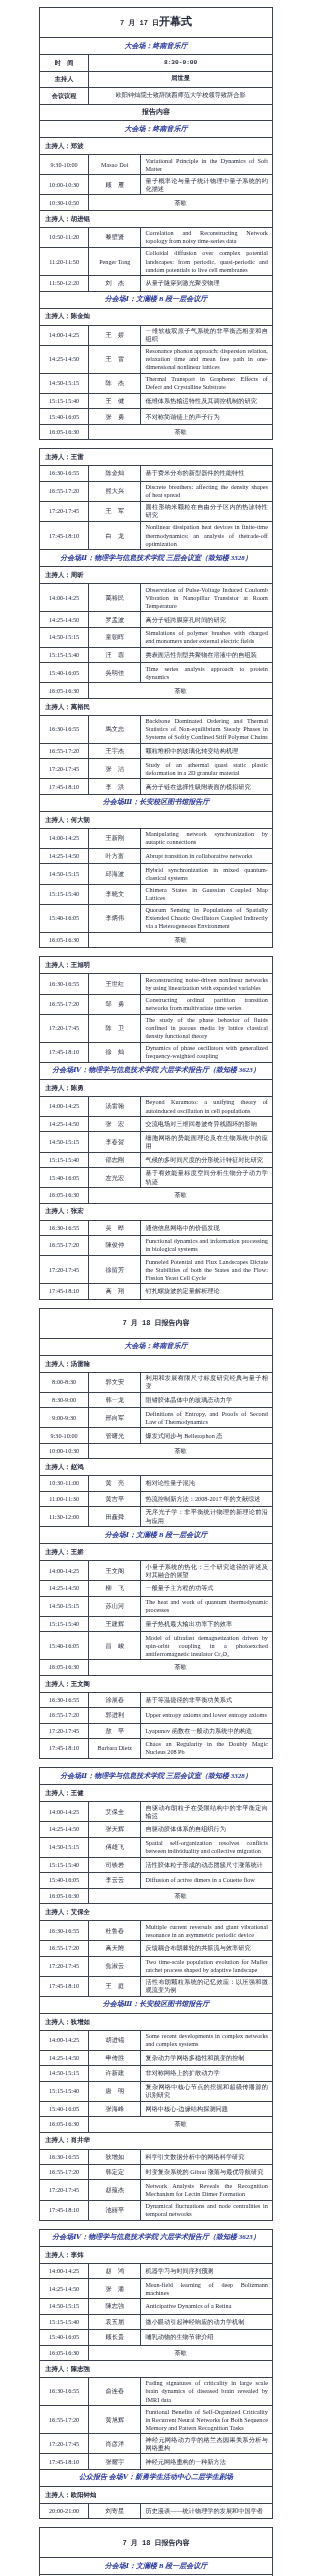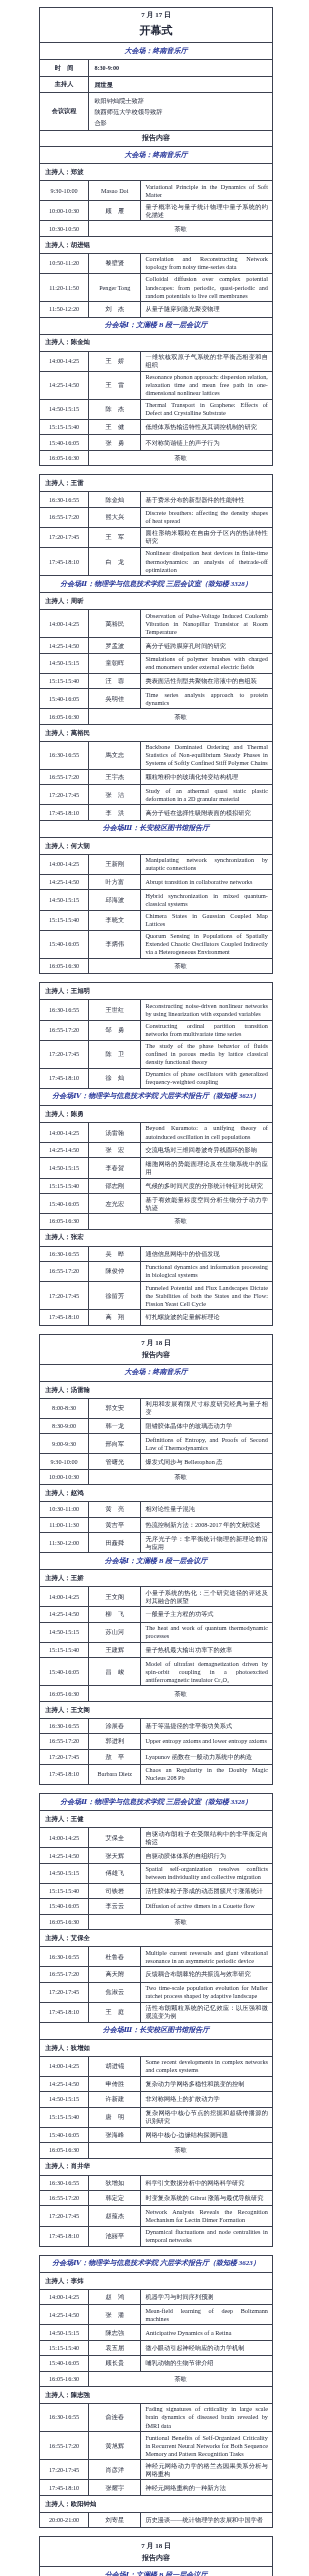--- a/index.html
+++ b/index.html
@@ -4,21 +4,21 @@
 <style>
   :root{ --bd:#3c4150; --blue:#2b3a9c; --ink:#23283a; }
   html,body{margin:0;padding:0;background:#ffffff;}
   body{width:309px;font-family:"Liberation Serif","DejaVu Serif",serif;color:var(--ink);}
   #doc{padding:7.2px 36px 13.4px 39px;}
   .tbl{border:1px solid var(--bd);margin-bottom:8.2px;background:#fff;}
   .row{display:flex;align-items:stretch;}
   .row + .row{border-top:0.5px solid var(--bd);}
   .cell{padding:1px 3.1px;display:flex;align-items:center;justify-content:center;
         text-align:center;font-size:6.2px;line-height:1.3;}
-  .colcell{flex-direction:column;}
+  .colcell{flex-direction:row;font-family:Liberation Mono, monospace;}
   .full{flex:1;}
   .c-time{flex:0 0 42px;width:42px;font-size:6.2px;}
   .c-name{flex:0 0 45px;width:45px;border-left:0.5px solid var(--bd);}
   .c-title{flex:1;border-left:0.5px solid var(--bd);justify-content:flex-start;
            text-align:justify;padding:1.5px 4.1px;}
   .c-merged{flex:1;border-left:0.5px solid var(--bd);}
   .c-k{flex:0 0 42px;width:42px;font-weight:bold;}
   .c-v{flex:1;border-left:0.5px solid var(--bd);align-items:flex-start;
        justify-content:center;text-align:left;padding:1.5px 5.2px;}
   .c-v .vl{line-height:1.8;}
@@ -633,20 +633,23 @@
       <div class="row r-talk">
         <div class="cell c-time">17:20-17:45</div>
         <div class="cell c-name">肖彦洋</div>
         <div class="cell c-title">神经元网络动力学的格兰杰因果关系分析与网络重构</div>
       </div>
       <div class="row r-talk">
         <div class="cell c-time">17:45-18:10</div>
         <div class="cell c-name">张耀宇</div>
         <div class="cell c-title">神经元网络重构的一种新方法</div>
       </div>
+      <div class="row r-venue">
+        <div class="cell full venue-cell">公众报告 会场Ⅴ：新勇学生活动中心二层学生剧场</div>
+      </div>
       <div class="row r-chair">
         <div class="cell full chair-cell">主持人：欧阳钟灿</div>
       </div>
       <div class="row r-talk">
         <div class="cell c-time">20:00-21:00</div>
         <div class="cell c-name">刘寄星</div>
         <div class="cell c-title">历史漫谈——统计物理学的发展和中国学者</div>
       </div>
     </div>
     <div class="tbl">

